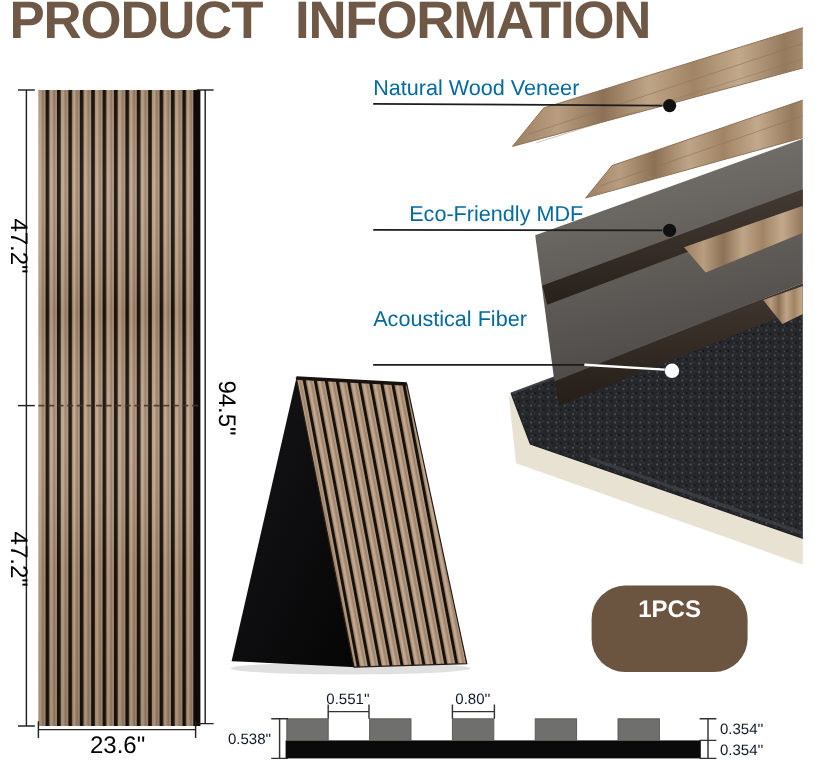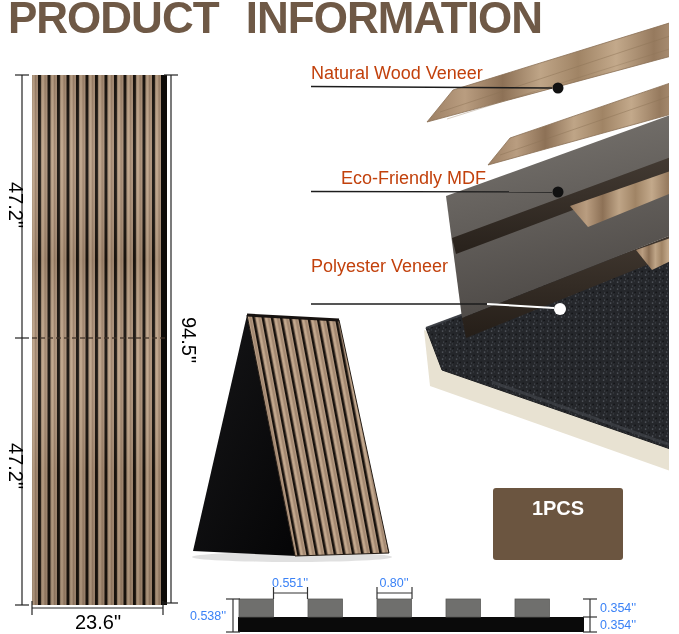--- a/index.html
+++ b/index.html
@@ -8,26 +8,26 @@
     overflow:hidden; font-family:Liberation Sans, sans-serif;
   }
   .canvas svg.scene { position:absolute; left:0; top:0; z-index:1; }
   .lbl { position:absolute; z-index:2; color:#141414; white-space:nowrap; }
   .ctr { transform:translate(-50%,-50%); }
   .rot { transform:translate(-50%,-50%) rotate(90deg); }
   .page-title {
     left:8px; top:-7px; font-size:44px; font-weight:bold; color:#6f5946;
     letter-spacing:-1px; word-spacing:16px;
   }
-  .layer-label { font-size:18px; font-weight:500; color:#c2410c; }
+  .layer-label { font-size:18px; font-weight:500; color:#0369a1; }
   .dim { font-size:20px; font-weight:500; color:#000; }
-  .xs { font-size:12.5px; font-weight:400; color:#3b82f6;text-align:center; }
+  .xs { font-size:12.5px; font-weight:400; color:#0f172a;text-align:center; }
   .badge {
     position:absolute; z-index:2; left:493px; top:488px; width:130px; height:72px;
-    background:#6b5540; border-radius:3px; text-align:center; color:#ffffff;
+    background:#6b5540; border-radius:28px; text-align:center; color:#ffffff;
   }
   .badge .qty { font-size:20px; font-weight:bold; margin-top:9px; }
   .badge .cov { font-size:29px; font-weight:bold; margin-top:1px; letter-spacing:0.5px; }
   .fiber-lines div { line-height:21px; }
 </style>
 </head>
 <body>
 
 <div class="canvas">
 
@@ -169,21 +169,21 @@
   <div class="lbl page-title">PRODUCT INFORMATION</div>
 
   <div class="lbl dim rot" style="left:15px; top:205px;">47.2"</div>
   <div class="lbl dim rot" style="left:15px; top:466px;">47.2"</div>
   <div class="lbl dim rot" style="left:188px; top:340px;">94.5"</div>
   <div class="lbl dim ctr" style="left:98px; top:622px;">23.6"</div>
 
   <div class="lbl layer-label" style="left:311px; top:63px;">Natural Wood Veneer</div>
   <div class="lbl layer-label" style="left:311px; top:168px;margin-left:30px;">Eco-Friendly MDF</div>
   <div class="lbl layer-label fiber-lines" style="left:311px; top:256px;">
-    <div>Polyester Veneer</div>
+    <div>Acoustical Fiber</div>
   </div>
 
   <div class="badge">
     <div class="qty">1PCS</div>
   </div>
 
   <div class="lbl xs ctr" style="left:290px; top:583px;">0.551''</div>
   <div class="lbl xs ctr" style="left:394px; top:583px;">0.80''</div>
   <div class="lbl xs ctr" style="left:208px; top:616px;">0.538''</div>
   <div class="lbl xs" style="left:600px; top:601px;">0.354''</div>

